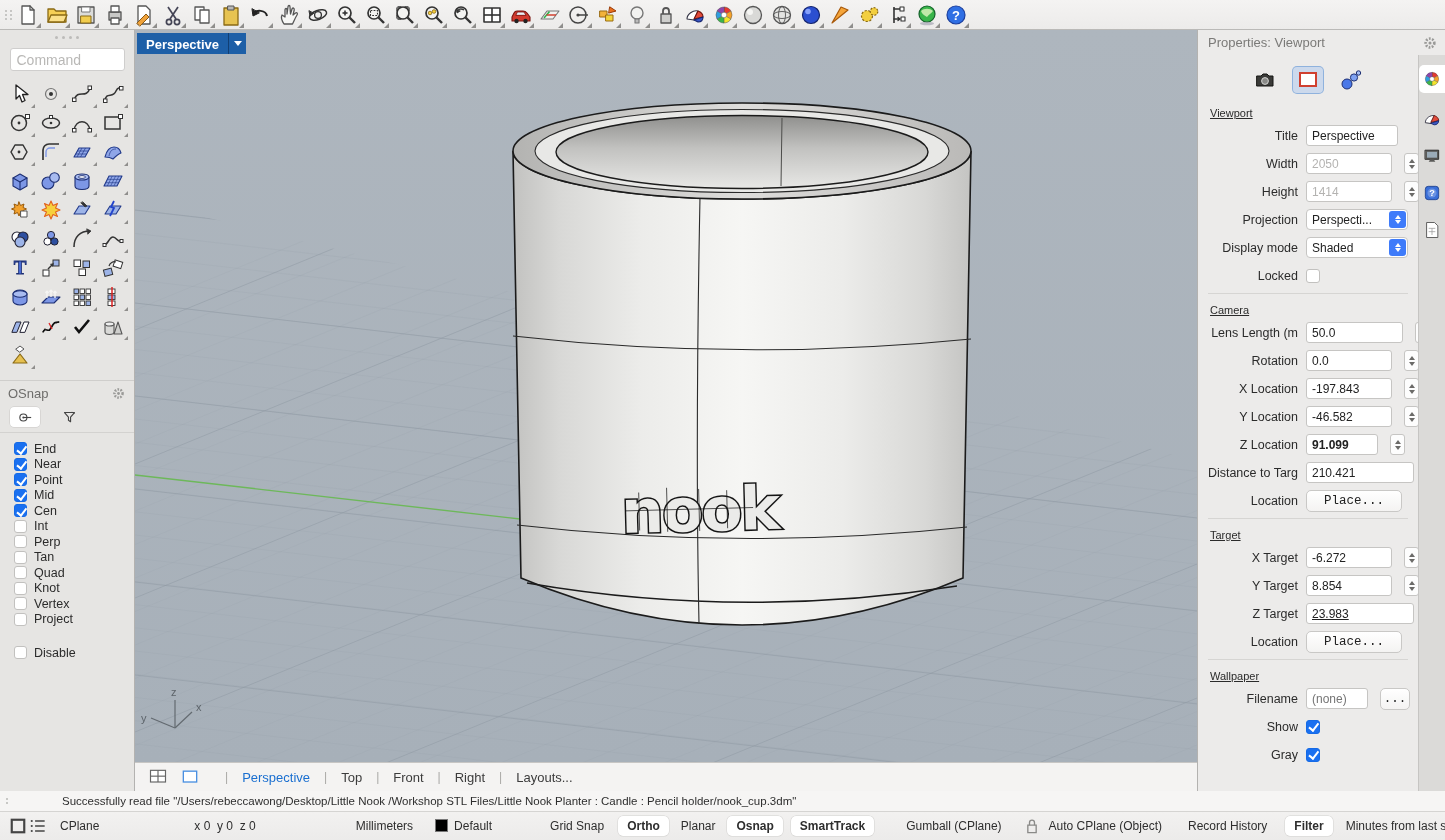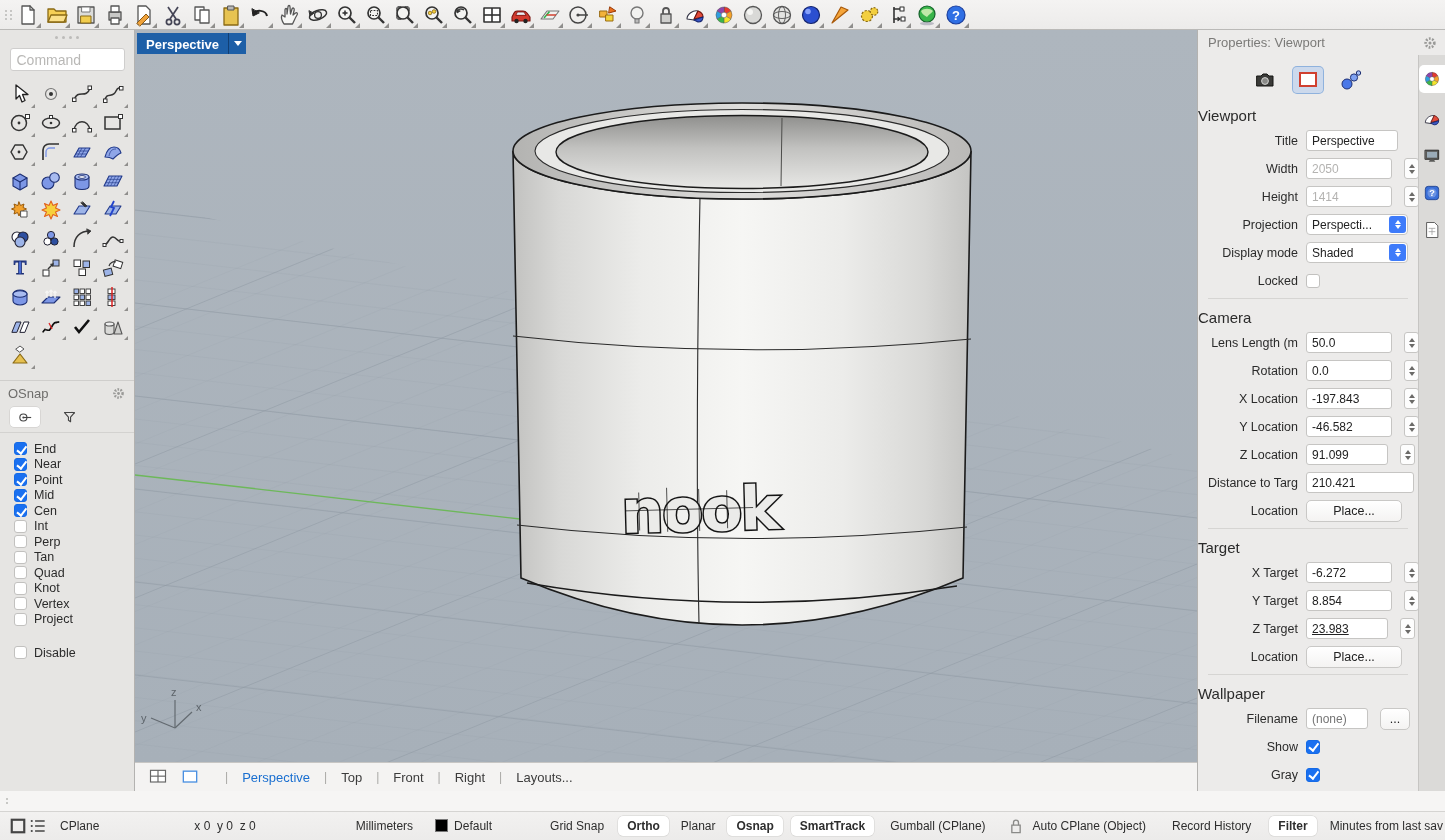--- a/index.html
+++ b/index.html
@@ -90,21 +90,21 @@
     display:flex; flex-direction:column; align-items:center; padding-top:10px; gap:15px; }
   .rp-strip .sicon { width:22px; height:22px; display:flex; align-items:center; justify-content:center; }
   .rp-strip .sicon svg { width:20px; height:20px; }
   .rp-strip .sicon.sel { background:#fff; border-radius:5px 0 0 5px; width:26px; height:28px; }
 
   .rp-tabs { display:flex; justify-content:center; gap:13px; padding:12px 0 10px; }
   .rp-tab { width:30px; height:26px; display:flex; align-items:center; justify-content:center;
     border-radius:4px; }
   .rp-tab svg { width:26px; height:24px; }
   .rp-tab.sel { background:#ccd9ec; box-shadow:0 0 0 1px #8fb2dd; }
-  .rp-sec { font-size:15px; color:#2b2b2b; padding:4px 0 6px; }
+  .rp-sec { font-size:11px; color:#2b2b2b; padding:4px 12px 6px;text-decoration:underline; }
   .rp-divider { border-top:1px solid #d6d5d3; margin:7px 10px 6px; }
   .prow { display:flex; align-items:center; margin:0 10px 7px 0; height:21px; }
   .plabel { width:100px; text-align:right; margin-right:8px; font-size:12.5px; color:#2b2b2b;
     white-space:nowrap; overflow:hidden; flex:none; }
   .tinput { height:21px; border:1px solid #c6c5c3; border-radius:3px; background:#fff;
     font-size:12px; color:#222; padding:0 5px; font-family:inherit; }
   .tinput.dis { color:#b4b3b1; }
   .ctlwrap { display:flex; align-items:center; gap:12px; }
   .stepper { width:15px; height:21px; border:1px solid #c6c5c3; border-radius:3px;
     background:#fdfdfd; display:flex; flex-direction:column; align-items:center;
@@ -113,21 +113,21 @@
   .tri-dn { width:0; height:0; border-left:3.5px solid transparent; border-right:3.5px solid transparent; border-top:4.5px solid #6b6a68; }
   .select { display:flex; align-items:center; width:103px; height:21px;
     border:1px solid #c6c5c3; border-radius:4px; background:#fff; }
   .select .val { flex:1; font-size:12px; color:#222; padding:0 5px; white-space:nowrap; overflow:hidden; }
   .select .chev { width:17px; height:17px; margin-right:1px; background:#3e7bfa; border-radius:3px;
     display:flex; flex-direction:column; align-items:center; justify-content:center; gap:1.5px; flex:none; }
   .select .chev .tri-up { border-bottom-color:#fff; border-left-width:3px; border-right-width:3px; border-bottom-width:4px; }
   .select .chev .tri-dn { border-top-color:#fff; border-left-width:3px; border-right-width:3px; border-top-width:4px; }
   .pbtn { width:96px; height:22px; border:1px solid #c9c8c6; border-radius:5px;
     background:linear-gradient(#ffffff,#f4f3f2); font-size:12.5px; color:#222;
-    font-family:Liberation Sans, sans-serif; }
+    font-family:Liberation Mono, monospace; }
   .pbtn.mini { width:30px; }
   .rp-main .cb { width:14px; height:14px; }
 
   
   .messagebar { height:21px; background:#f6f5f4; border-bottom:1px solid #d5d4d2;
     display:flex; align-items:center; font-size:11.5px; color:#2e2e2e; flex:none; }
   .mb-grip { width:14px; display:flex; flex-direction:column; align-items:center; gap:2px; margin-right:4px; }
   .mb-grip i { width:2px; height:2px; border-radius:50%; background:#b9b8b6; }
   .messagebar .txt { white-space:nowrap; overflow:hidden; padding-left:44px; }
 
@@ -142,21 +142,21 @@
     box-shadow:0 0 0 .5px #d2d1cf; }
   #statusbar .it:nth-child(3){margin-left:12px}
   #statusbar .it:nth-child(4){margin-left:95px}
   #statusbar .it:nth-child(5){margin-left:100px}
   #statusbar .it:nth-child(6){margin-left:22px}
   #statusbar .it:nth-child(7){margin-left:58px}
   #statusbar .it:nth-child(8){margin-left:14px}
   #statusbar .it:nth-child(9){margin-left:12px}
   #statusbar .it:nth-child(10){margin-left:12px}
   #statusbar .it:nth-child(11){margin-left:8px}
-  #statusbar .it:nth-child(12){margin-left:16px}
+  #statusbar .it:nth-child(12){margin-left:32px}
   #statusbar .it:nth-child(13){margin-left:20px}
   #statusbar .it:nth-child(14){margin-left:7px}
   #statusbar .it:nth-child(15){margin-left:26px}
   #statusbar .it:nth-child(16){margin-left:18px}
   #statusbar .it:nth-child(17){margin-left:13px}
 </style>
 </head>
 <body>
 
 <div class="app">
@@ -1086,21 +1086,21 @@
               </div>
               <div class="prow">
                 <span class="plabel">Locked</span>
                 <span class="cb"></span>
               </div>
               <div class="rp-divider"></div>
               <div class="rp-sec">Camera</div>
               <div class="prow">
                 <span class="plabel">Lens Length (m</span>
                 <span class="ctlwrap">
-                  <input class="tinput" value="50.0" style="width: 86px;">
+                  <input class="tinput" value="50.0" style="width: 97px;">
                   <span class="stepper">
                     <i class="tri-up"></i>
                     <i class="tri-dn"></i>
                   </span>
                 </span>
               </div>
               <div class="prow">
                 <span class="plabel">Rotation</span>
                 <span class="ctlwrap">
                   <input class="tinput" value="0.0" style="width: 86px;">
@@ -1126,21 +1126,21 @@
                   <input class="tinput" value="-46.582" style="width: 86px;">
                   <span class="stepper">
                     <i class="tri-up"></i>
                     <i class="tri-dn"></i>
                   </span>
                 </span>
               </div>
               <div class="prow">
                 <span class="plabel">Z Location</span>
                 <span class="ctlwrap">
-                  <input class="tinput" value="91.099" style="width: 82px;">
+                  <input class="tinput" value="91.099" style="width: 72px; font-weight: bold;">
                   <span class="stepper">
                     <i class="tri-up"></i>
                     <i class="tri-dn"></i>
                   </span>
                 </span>
               </div>
               <div class="prow">
                 <span class="plabel">Distance to Targ</span>
                 <input class="tinput" value="210.421" style="width: 108px;">
               </div>
@@ -1166,21 +1166,21 @@
                   <input class="tinput" value="8.854" style="width: 86px;">
                   <span class="stepper">
                     <i class="tri-up"></i>
                     <i class="tri-dn"></i>
                   </span>
                 </span>
               </div>
               <div class="prow">
                 <span class="plabel">Z Target</span>
                 <span class="ctlwrap">
-                  <input class="tinput" value="23.983" style="width: 82px; text-decoration: underline;">
+                  <input class="tinput" value="23.983" style="width: 108px; text-decoration: underline;">
                   <span class="stepper">
                     <i class="tri-up"></i>
                     <i class="tri-dn"></i>
                   </span>
                 </span>
               </div>
               <div class="prow">
                 <span class="plabel">Location</span>
                 <button class="pbtn">Place...</button>
               </div>
@@ -1245,20 +1245,21 @@
           </div>
       </div>
     </aside>
   </div>
 
   <div class="messagebar">
     <span class="mb-grip">
         <i></i>
         <i></i>
       </span>
+    <span class="txt">Successfully read file "/Users/rebeccawong/Desktop/Little Nook /Workshop STL Files/Little Nook Planter : Candle : Pencil holder/nook_cup.3dm"</span>
   </div>
 
   <div class="statusbar" id="statusbar">
       <span class="sb-ic"><svg viewBox="0 0 24 24" xmlns="http://www.w3.org/2000/svg">
           <rect x="4.5" y="4.5" width="15" height="15" fill="none" stroke="#444" stroke-width="2.6"></rect>
         </svg></span>
       <span class="sb-ic"><svg viewBox="0 0 24 24" xmlns="http://www.w3.org/2000/svg">
           <circle cx="4.5" cy="6" r="1.3" fill="#444"></circle>
           <circle cx="4.5" cy="12" r="1.3" fill="#444"></circle>
           <circle cx="4.5" cy="18" r="1.3" fill="#444"></circle>

